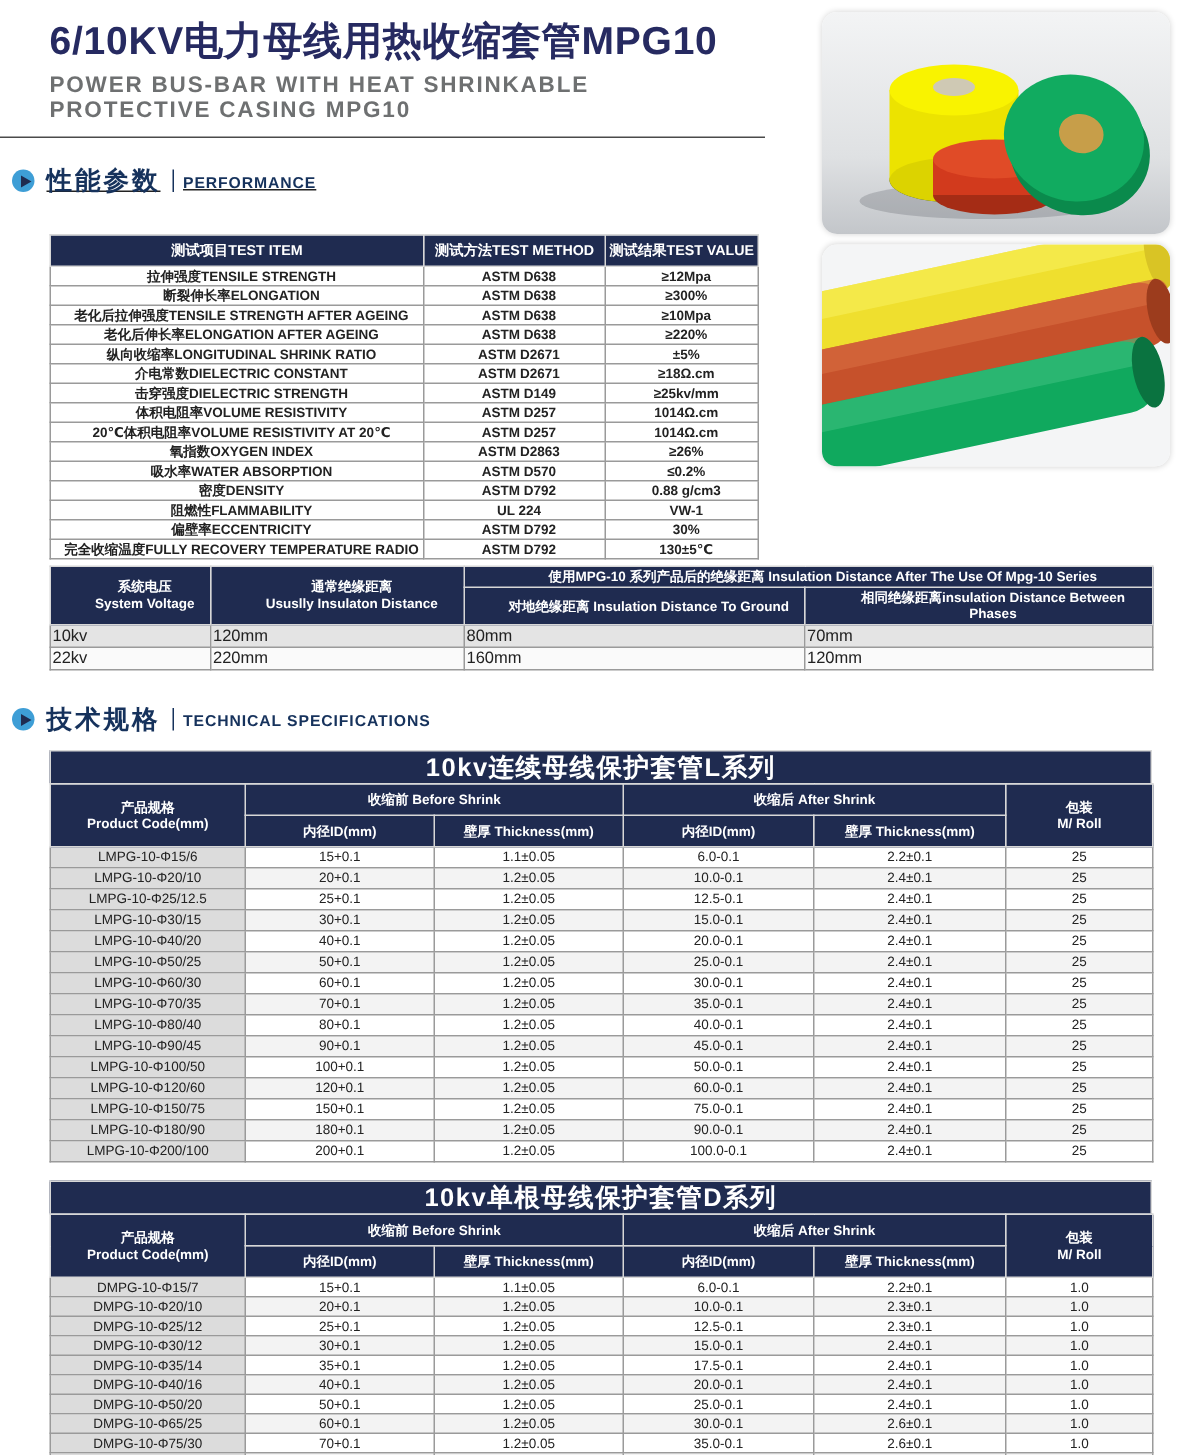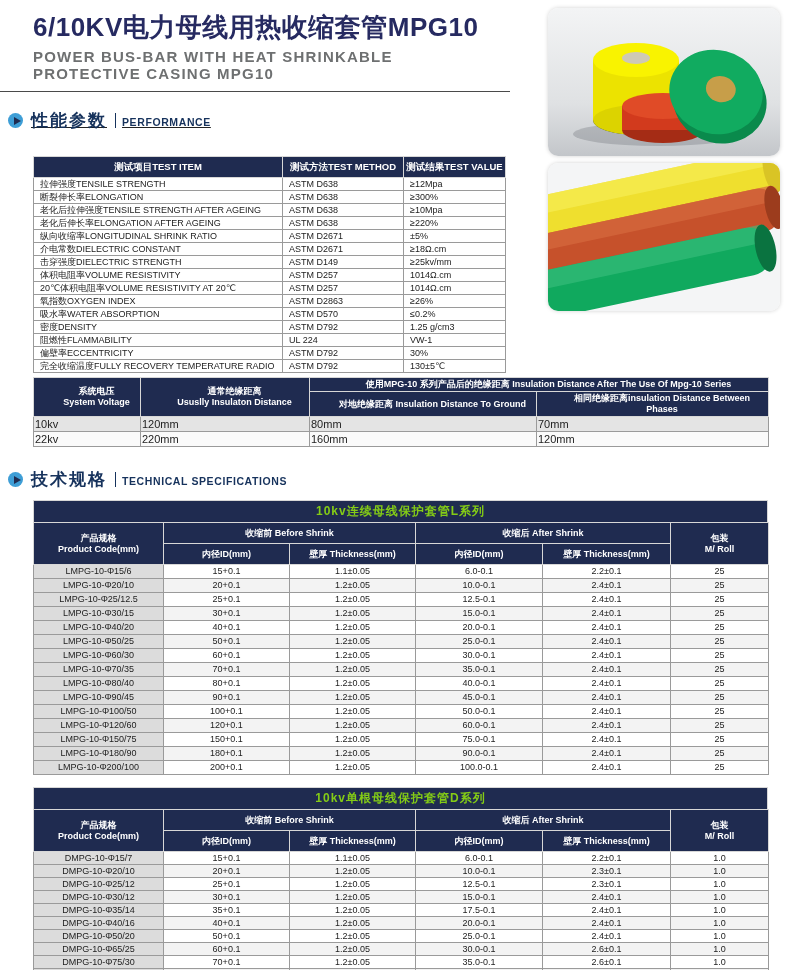--- a/index.html
+++ b/index.html
@@ -40,34 +40,34 @@
   .sh2{margin-top:21px;}
 
   
   table{border-collapse:collapse;table-layout:fixed;}
   th{background:#1f2b50;color:#ffffff;font-weight:bold;border:1px solid #d7d7d7;}
   td{border:1px solid #9a9a9a;background:#fff;overflow:hidden;white-space:nowrap;}
 
   
   .perf{margin:24px 0 0 33px;width:472px;}
   .perf th{font-size:9.5px;height:18px;}
-  .perf td{font-size:9px;height:12px;line-height:12px;text-align:left;padding:0 0 0 6px;}
+  .perf td{font-size:9px;height:12px;line-height:12px;text-align:center;padding:0 0 0 6px;font-weight:bold;}
 
   
   .ins{margin:4px 0 0 33px;width:735px;}
   .ins th{font-size:9px;height:11px;line-height:11px;font-weight:bold;padding-left:20px;}
   .ins th .l2{font-weight:bold;}
   .ins td{font-size:11px;height:12px;line-height:12px;}
   .ins tbody tr:nth-child(odd) td{background:#e4e4e4;}
   .ins tbody tr:nth-child(even) td{background:#fafafa;}
 
   
   .spec-block{margin:9px 0 0 33px;width:735px;}
   .spec-title{
-    background:#1f2b50;color:#84cc16;font-size:12px;font-weight:bold;
+    background:#1f2b50;color:#ffffff;font-size:17px;font-weight:bold;
     text-align:center;height:21px;line-height:21px;border:1px solid #d7d7d7;border-bottom:none;
     letter-spacing:1px;
   }
   .spec{width:735px;}
   .spec th{font-size:9px;height:18px;line-height:11px;}
   .spec td{font-size:9px;height:11px;line-height:11px;text-align:center;}
   .spec tbody td:first-child{background:#dcdcdc;}
   .spec tbody tr:nth-child(even) td:not(:first-child){background:#f3f3f3;}
   .d-block{margin-top:12px;}
   .d-block .spec td{height:10px;line-height:10px;}
@@ -215,21 +215,21 @@
           <td>≥26%</td>
         </tr>
         <tr>
           <td>吸水率WATER ABSORPTION</td>
           <td>ASTM D570</td>
           <td>≤0.2%</td>
         </tr>
         <tr>
           <td>密度DENSITY</td>
           <td>ASTM D792</td>
-          <td>1.25 g/cm3</td>
+          <td>0.88 g/cm3</td>
         </tr>
         <tr>
           <td>阻燃性FLAMMABILITY</td>
           <td>UL 224</td>
           <td>VW-1</td>
         </tr>
         <tr>
           <td>偏壁率ECCENTRICITY</td>
           <td>ASTM D792</td>
           <td>30%</td>

